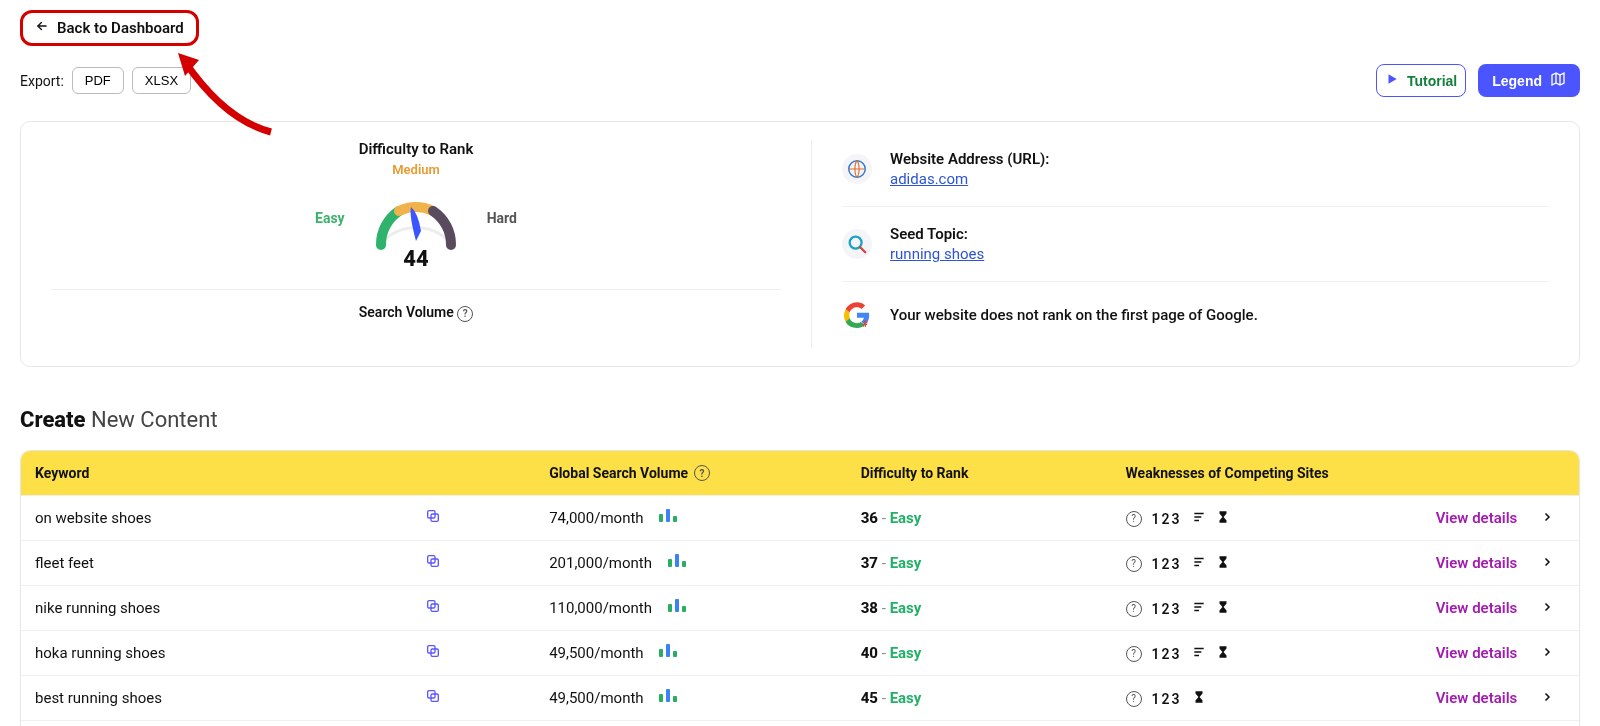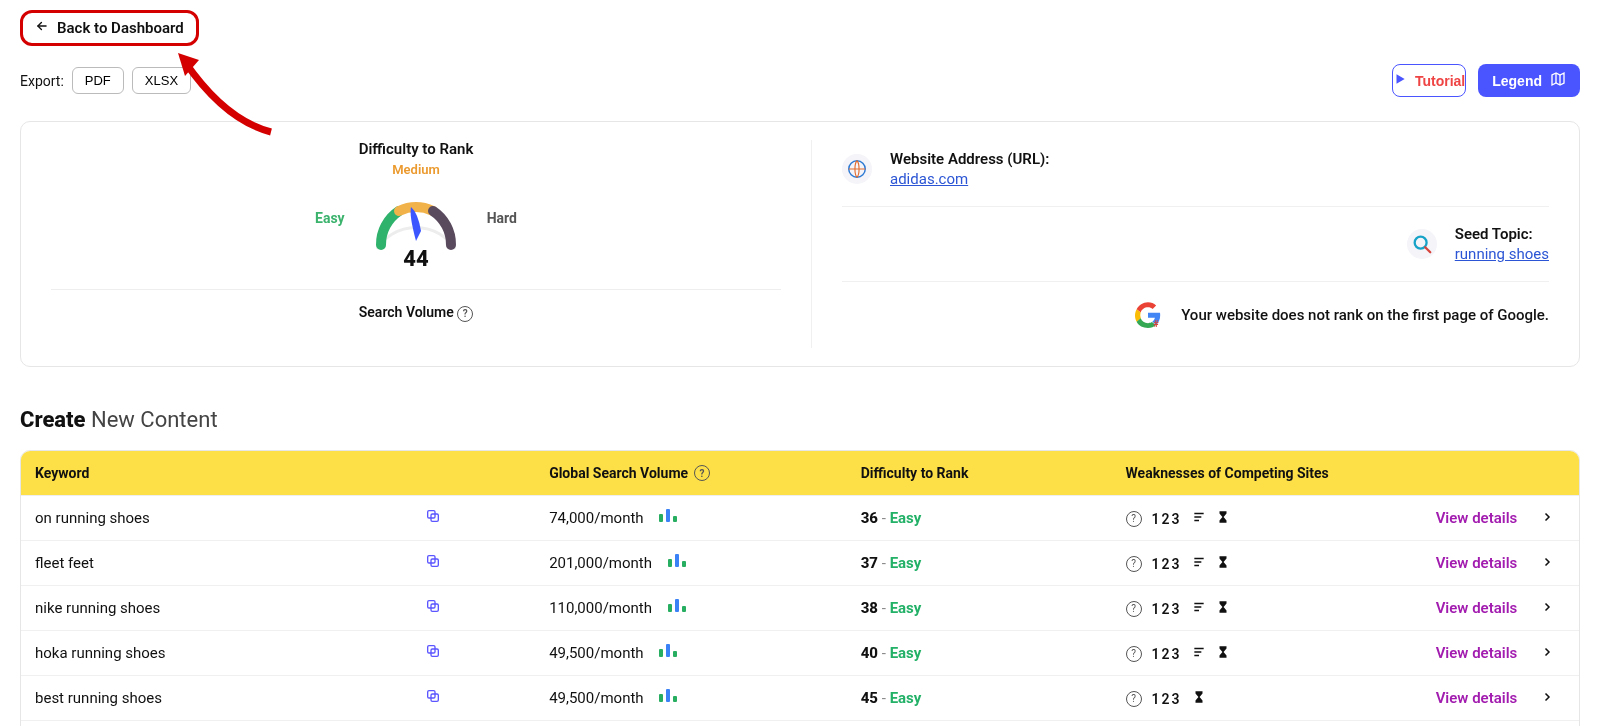--- a/index.html
+++ b/index.html
@@ -30,23 +30,23 @@
     border: 1px solid #bbb;
     border-radius: 6px;
     padding: 5px 12px;
     background: #fff;
     font-size: 13px;
     cursor: pointer;
   }
   .tutorial-btn {
     border: 1px solid #4b55ff;
     border-radius: 8px;
-    color: #ef4444;
+    color: #15803d;
     background: #fff;
-    padding: 7px 0;
+    padding: 7px 8px;
     display: inline-flex;
     align-items: center;
     gap: 8px;
     font-weight: 600;
     font-size: 14px;
     cursor: pointer;
   }
   .legend-btn {
     background: #4b55ff;
     color: #fff;
@@ -87,21 +87,21 @@
   .card-left hr { border: none; border-top: 1px solid #eee; margin-top: 18px; }
   .sv-lbl { font-weight: 600; font-size: 14px; text-align: center; margin-top: 14px; }
   .sv-val { font-weight: 800; font-size: 22px; text-align: center; display:inline-flex; align-items:center; gap:10px; width:100%; justify-content:center; }
   .mini-bars { display:inline-flex; gap:3px; align-items:flex-end; }
   .mini-bars span{ width:4px; border-radius:1px; }
   .bar-g{ background:#27ae60; }
   .bar-b{ background:#3b82f6; }
   .bar-a{ background:#27ae60; }
 
   .info-row { display:flex; align-items:center; gap:18px; padding:10px 0 18px 0; }
-  .info-row + .info-row { border-top: 1px solid #f0f0f0; padding-top:18px;justify-content:flex-end; }
+  .info-row + .info-row { border-top: 1px solid #f0f0f0; padding-top:18px; }
   .info-icon { width:30px; height:30px; border-radius:50%; background:#f4f4f9; display:flex; align-items:center; justify-content:center; }
   .info-label { font-weight:600; font-size:15px; }
   .info-link { color:#2b55d4; font-size:15px; display:block; margin-top:2px; }
 
   
   .create-heading { margin-top: 40px; font-size: 22px; }
   .create-heading b { font-weight: 800; }
   .create-heading span { font-weight: 400; color:#444; }
 
   
@@ -277,21 +277,21 @@
       </th>
       <th class="col-diff">Difficulty to Rank</th>
       <th class="col-weak">Weaknesses of Competing Sites</th>
       <th class="col-view"></th>
     </tr>
   </thead>
   <tbody id="rows">
       <tr>
         <td class="col-kw">
           <div class="kw-cell">
-            <span>on running shoes</span>
+            <span>on website shoes</span>
             <span class="copy-icon"><svg width="16" height="16" viewBox="0 0 24 24" fill="none" stroke="#5b56ff" stroke-width="2">
                 <rect x="9" y="9" width="11" height="11" rx="2"></rect>
                 <rect x="4" y="4" width="11" height="11" rx="2"></rect>
               </svg></span>
           </div>
         </td>
         <td class="col-vol"><span class="col-flex"><span>74,000/month</span>&nbsp;<span class="mini-bars">
               <span class="bar-g" style="height:8px"></span>
               <span class="bar-b" style="height:13px"></span>
               <span class="bar-a" style="height:6px"></span>

